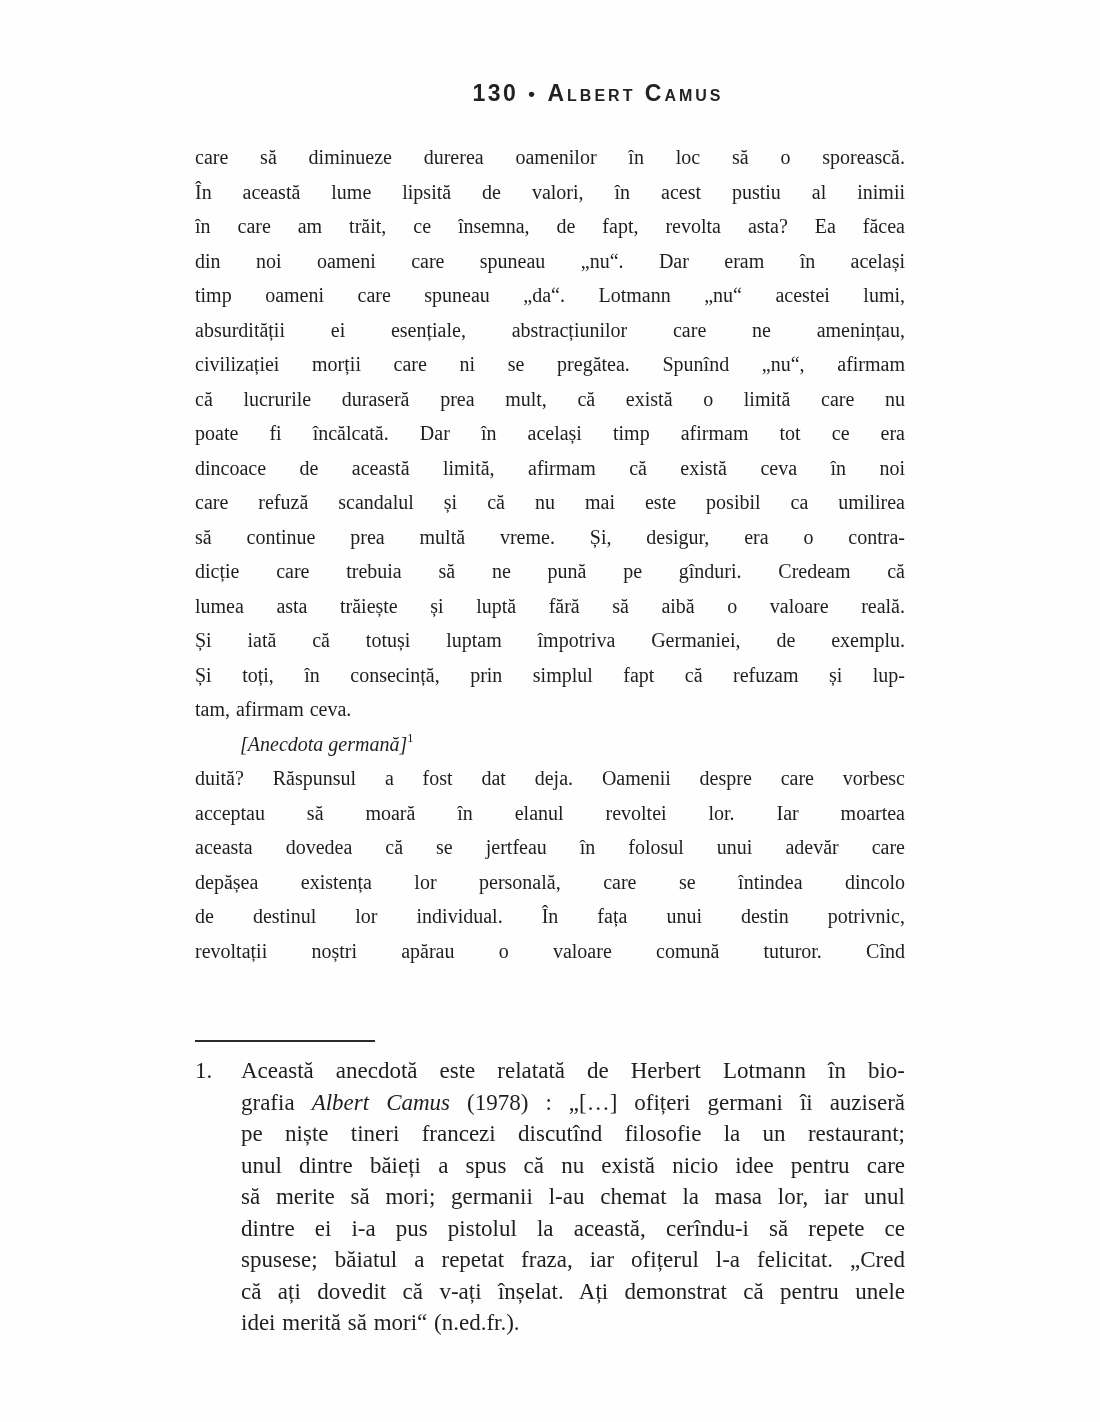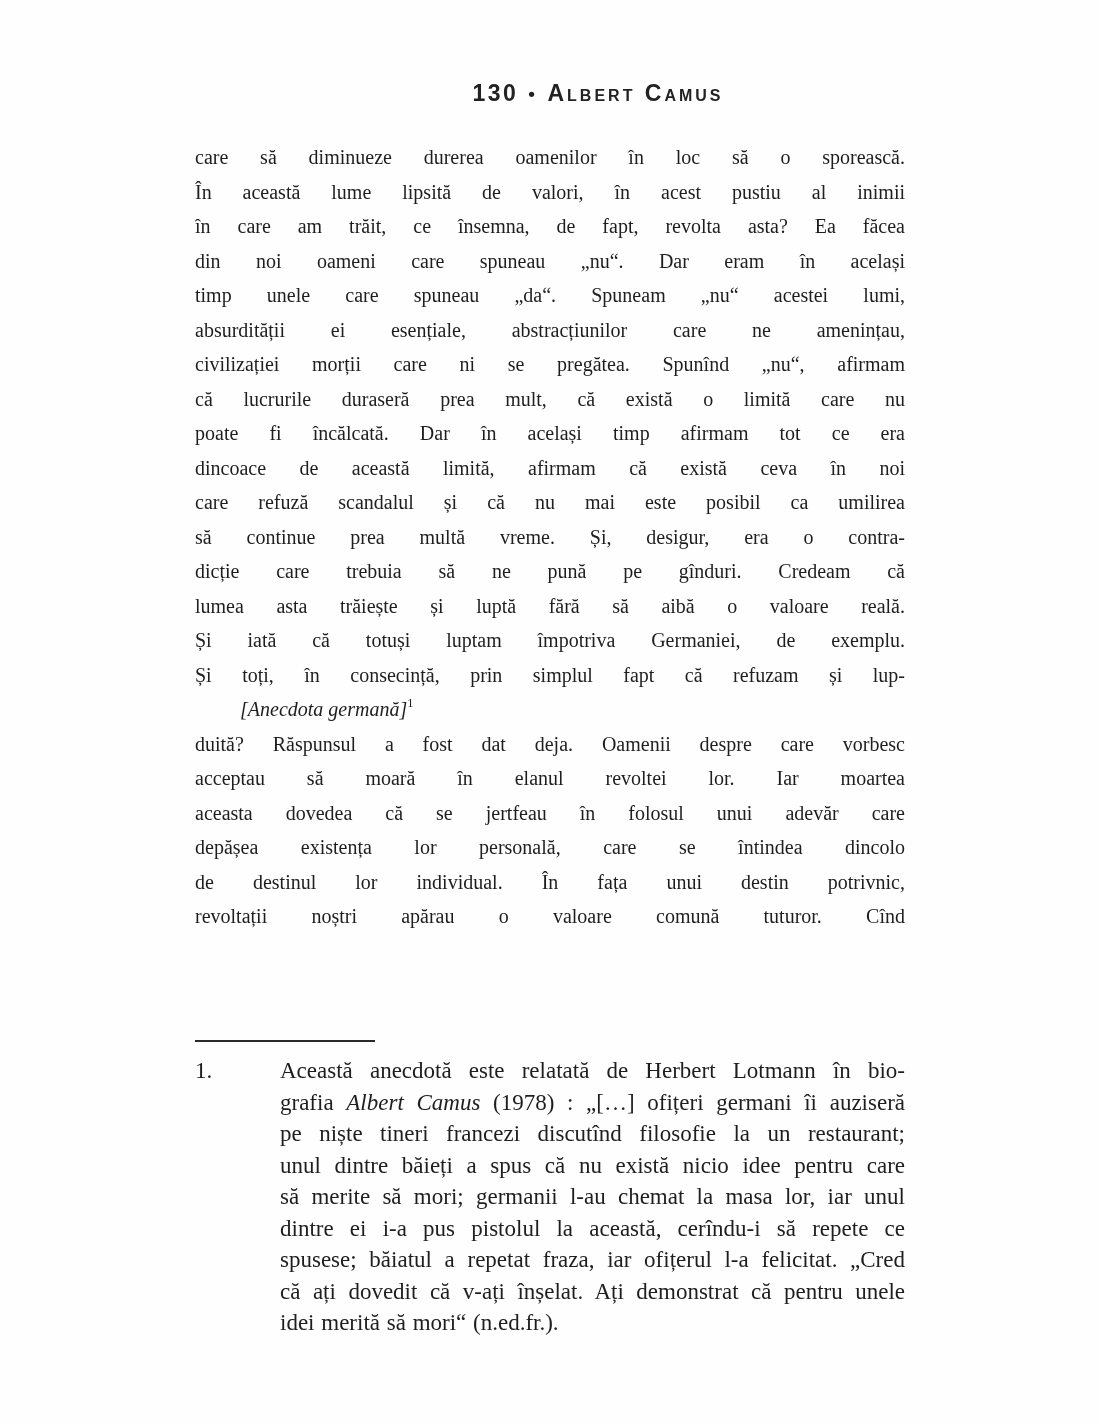--- a/index.html
+++ b/index.html
@@ -95,50 +95,50 @@
     padding-left: 46px;
   }
   .footnote-marker {
     position: absolute;
     left: 0;
     top: 0;
     line-height: 31.5px;
   }
   .footnote-body .line {
     height: 31.5px;
-    margin-left: 39px;
   }
 </style>
 </head>
 <body>
 
 <div class="page">
 
   <div class="running-header">
     <span>130</span><span class="bullet">•</span><span class="title-caps">Albert Camus</span>
   </div>
 
   <div class="body-block">
     <div class="paragraph">
         <div class="line">care să diminueze durerea oamenilor în loc să o sporească.</div>
         <div class="line">În această lume lipsită de valori, în acest pustiu al inimii</div>
         <div class="line">în care am trăit, ce însemna, de fapt, revolta asta? Ea făcea</div>
         <div class="line">din noi oameni care spuneau „nu“. Dar eram în același</div>
-        <div class="line">timp unele care spuneau „da“. Spuneam „nu“ acestei lumi,</div>
+        <div class="line">timp oameni care spuneau „da“. Lotmann „nu“ acestei lumi,</div>
         <div class="line">absurdității ei esențiale, abstracțiunilor care ne amenințau,</div>
         <div class="line">civilizației morții care ni se pregătea. Spunînd „nu“, afirmam</div>
         <div class="line">că lucrurile duraseră prea mult, că există o limită care nu</div>
         <div class="line">poate fi încălcată. Dar în același timp afirmam tot ce era</div>
         <div class="line">dincoace de această limită, afirmam că există ceva în noi</div>
         <div class="line">care refuză scandalul și că nu mai este posibil ca umilirea</div>
         <div class="line">să continue prea multă vreme. Și, desigur, era o contra-</div>
         <div class="line">dicție care trebuia să ne pună pe gînduri. Credeam că</div>
         <div class="line">lumea asta trăiește și luptă fără să aibă o valoare reală.</div>
         <div class="line">Și iată că totuși luptam împotriva Germaniei, de exemplu.</div>
         <div class="line">Și toți, în consecință, prin simplul fapt că refuzam și lup-</div>
+        <div class="line line-end">tam, afirmam ceva.</div>
       </div>
 
     <div class="heading-line">
       <i>[Anecdota germană]</i><sup>1</sup>
     </div>
 
     <div class="paragraph">
         <div class="line">duită? Răspunsul a fost dat deja. Oamenii despre care vorbesc</div>
         <div class="line">acceptau să moară în elanul revoltei lor. Iar moartea</div>
         <div class="line">aceasta dovedea că se jertfeau în folosul unui adevăr care</div>

